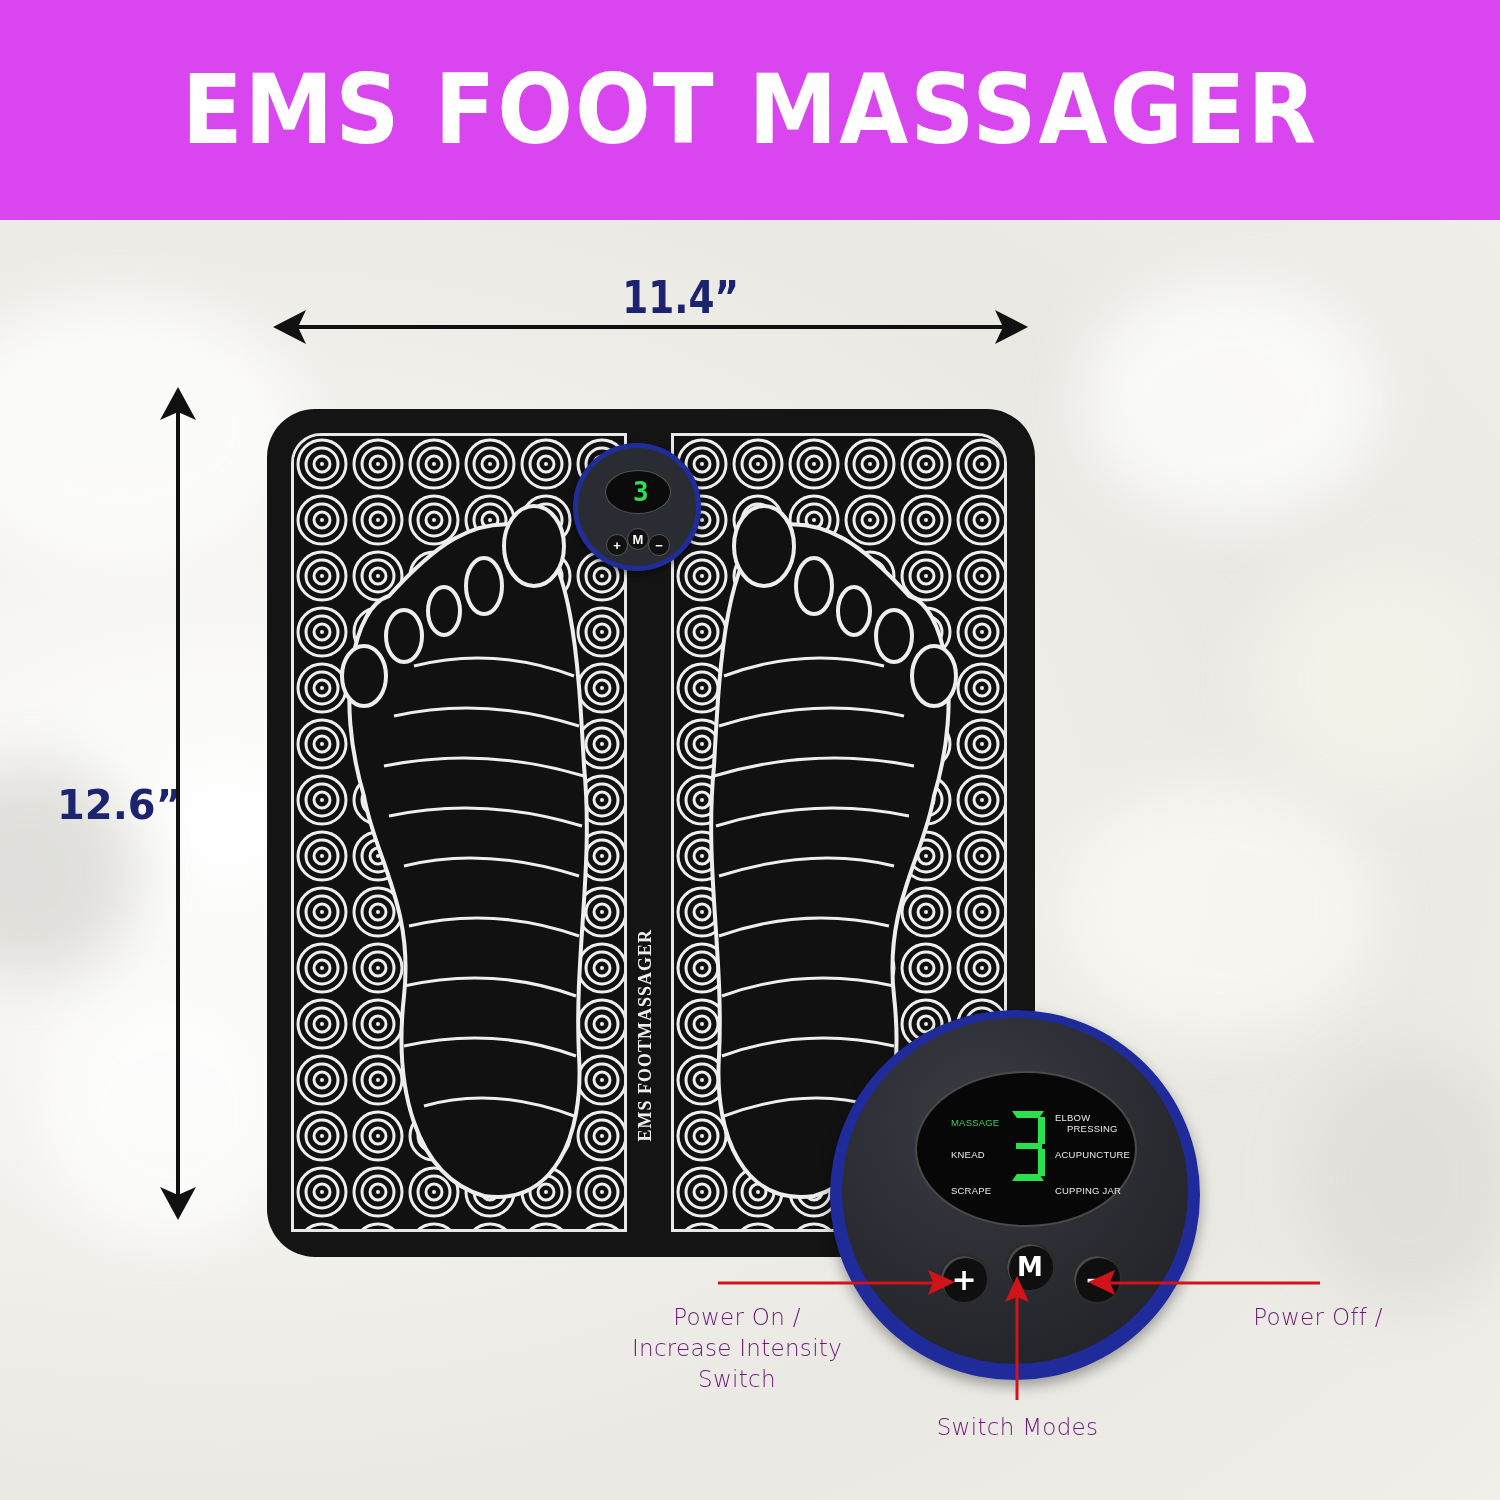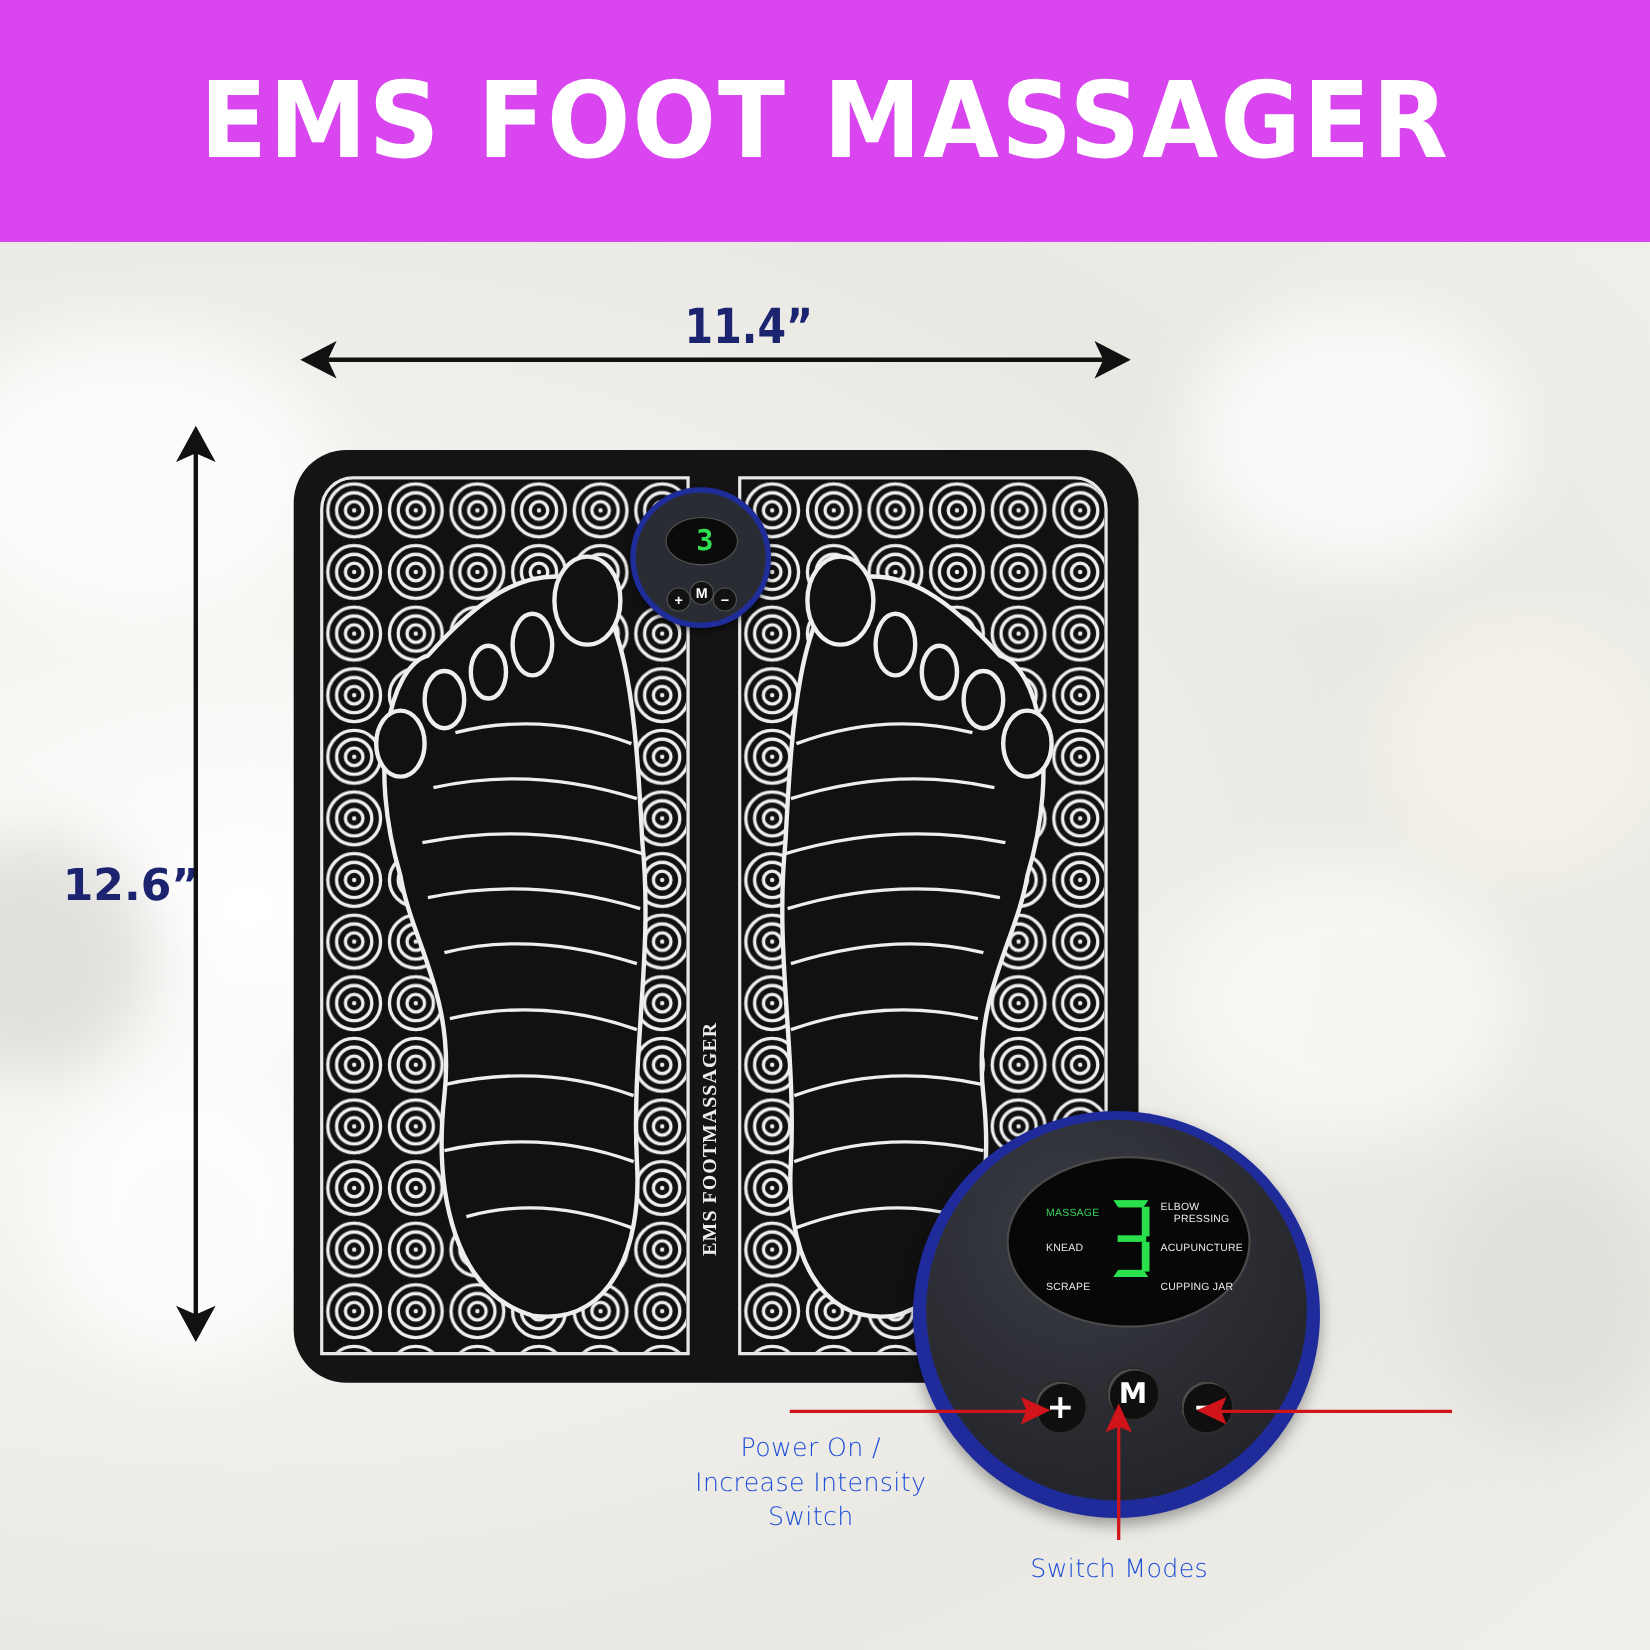--- a/index.html
+++ b/index.html
@@ -63,36 +63,36 @@
     position: absolute; left: 830px; top: 1010px; width: 370px; height: 370px;
     border-radius: 50%; background: #1f2b9a;
     box-shadow: 0 6px 14px rgba(0,0,0,.35);
   }
   .ctrl-big .face {
     position: absolute; left: 12px; top: 8px; width: 346px; height: 346px;
     border-radius: 50%;
     background: radial-gradient(circle at 40% 30%, #3a3c44 0%, #2a2b31 55%, #1e1f24 100%);
   }
   .ctrl-big .screen {
-    position: absolute; left: 73px; top: 33px; width: 218px; height: 152px;
+    position: absolute; left: 73px; top: 53px; width: 218px; height: 152px;
     border-radius: 50%; background: #070707; border: 2px solid #4a4a4a;
   }
   .mode { position: absolute; color: #eaeaea; font-size: 9.5px; letter-spacing: 0.2px; line-height: 11px; }
   .mode.active { color: #36d35a; }
   .big-digit { position: absolute; left: 95px; top: 38px; width: 34px; height: 70px; }
   .seg { position: absolute; background: #2ae04c; }
   .ctrl-big .btn {
     position: absolute; width: 46px; height: 46px; border-radius: 50%;
     background: #0f0f10; border: 2px solid #2c2c2c; color: #fff;
     font-weight: 700; display: flex; align-items: center; justify-content: center;
     font-family: "DejaVu Sans", sans-serif; box-shadow: inset 2px 2px 0 rgba(255,255,255,.25);
   }
 
   .callout {
-    position: absolute; color: #1d4ed8; font-size: 23px; text-align: center; line-height: 31px;
+    position: absolute; color: #701a75; font-size: 23px; text-align: center; line-height: 31px;
     font-family: "DejaVu Sans", sans-serif; font-weight: 300; letter-spacing: 0.3px;
   }
 </style>
 </head>
 <body>
 
 <div class="bokeh" style="left:-60px;top:300px;width:360px;height:260px;background:#fff;"></div>
 <div class="bokeh" style="left:1080px;top:280px;width:300px;height:240px;background:#fff;"></div>
 <div class="bokeh" style="left:1250px;top:560px;width:260px;height:240px;background:#f6f4ea;"></div>
 <div class="bokeh" style="left:1060px;top:780px;width:320px;height:260px;background:#fbfaf4;"></div>
@@ -207,14 +207,15 @@
     <line x1="1017" y1="1400" x2="1017" y2="1295" stroke="#d0141a" stroke-width="3"></line>
     <path d="M1017 1276 L1005 1302 L1017 1297 L1029 1302 Z" fill="#d0141a"></path>
   </g>
 </svg>
 
 <div class="callout" style="left:592px;top:1302px;width:290px;">
   <div>Power On /</div>
   <div>Increase Intensity Switch</div>
 </div>
 <div class="callout" style="left:1168px;top:1302px;width:300px;">
+  <div>Power Off /</div>
 </div>
 <div class="callout" style="left:915px;top:1412px;width:205px;">Switch Modes</div>
 
 </body></html>

